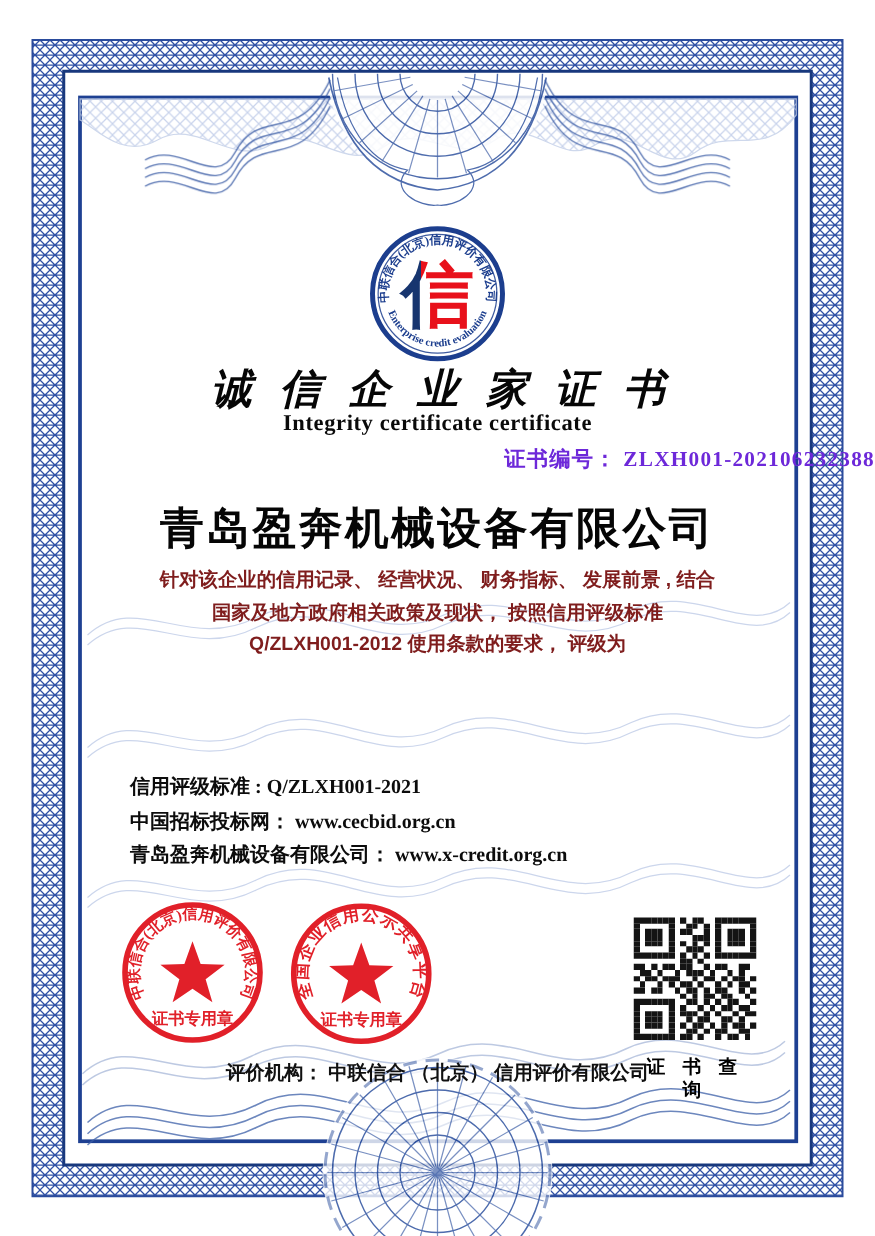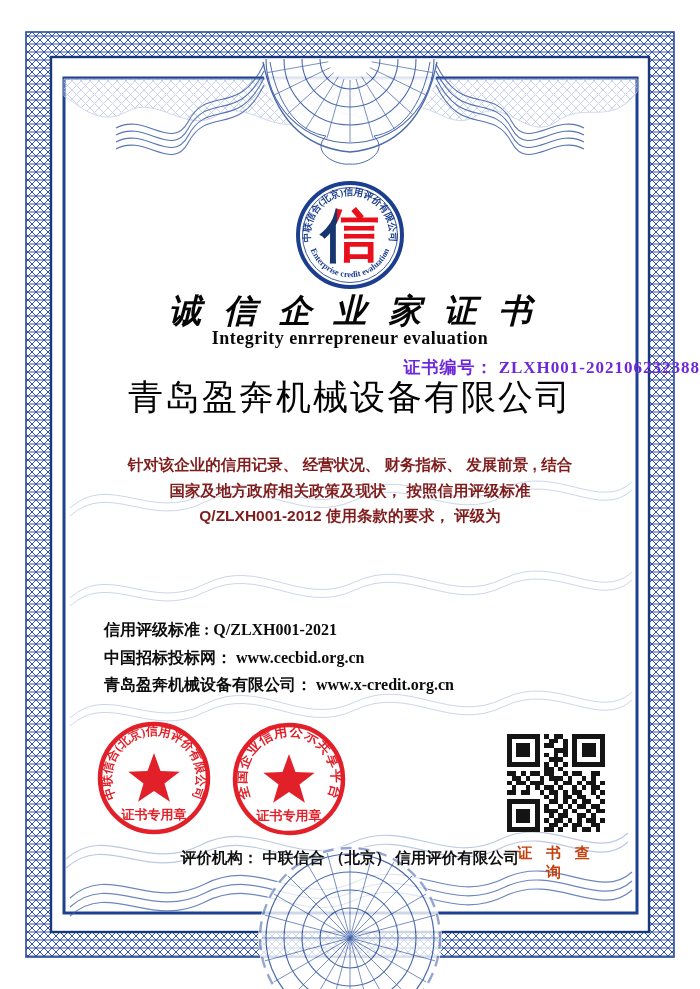--- a/index.html
+++ b/index.html
@@ -6,38 +6,38 @@
   .cert{position:relative;width:700px;height:989px;background:#ffffff;overflow:hidden;
         font-family:"Liberation Serif", serif;}
   .layer{position:absolute;left:0;top:0;}
   .abs{position:absolute;}
   .center-row{left:0;right:0;text-align:center;}
 
   .cn-title{top:289px;font-size:33px;font-weight:900;color:#060606;
             letter-spacing:22px;text-indent:22px;font-style:italic;}
   .en-sub{top:328px;font-size:18px;font-weight:700;color:#0a0a0a;letter-spacing:.5px;}
   .certno{top:356px;font-size:17px;font-weight:700;color:#6d28d9;letter-spacing:1px;text-align:right;}
-  .company{top:374px;font-size:35px;font-weight:400;color:#050505;letter-spacing:2px;}
+  .company{top:399px;font-size:35px;font-weight:700;color:#050505;letter-spacing:2px;}
   .statement{top:452px;font-size:15.5px;font-weight:700;color:#7f1d1d;line-height:25.5px;
              font-family:"Liberation Sans", sans-serif;}
   .award{top:531px;font-size:44px;font-weight:900;color:#e8111b;letter-spacing:3px;}
   .details{left:104px;top:616px;font-size:16px;font-weight:700;color:#0c0c0c;
            line-height:27.5px;font-family:Liberation Serif, serif;text-align:left;}
   .footer{top:848px;font-size:15.5px;font-weight:700;color:#101010;
           font-family:"Liberation Sans", sans-serif;}
 
   .seal-svg{position:absolute;opacity:.93;}
   #seal-left{left:94px;top:718px;}
   #seal-right{left:229px;top:719px;}
 
   #qr-block{left:507px;top:734px;width:98px;}
   #qr-grid{display:grid;grid-template-columns:repeat(21,1fr);width:98px;height:98px;background:#fff;}
   #qr-grid .on{background:#141414;}
   .qr-caption{margin-top:12px;text-align:center;font-size:15px;font-weight:700;
-              letter-spacing:5px;color:#c2410c;}
+              letter-spacing:5px;color:#000000;}
   #logo-svg{left:293px;top:178px;}
 </style>
 </head>
 <body>
 
 <div class="cert">
 
   <svg class="layer" width="700" height="989" viewBox="0 0 700 989" xmlns="http://www.w3.org/2000/svg" xmlns:xlink="http://www.w3.org/1999/xlink">
     <defs>
       <pattern id="lat" width="8" height="8" patternUnits="userSpaceOnUse">
@@ -125,21 +125,21 @@
     <text font-size="9.5" font-weight="bold" fill="#1c3e8e" text-anchor="middle">
       <textPath xlink:href="#logoArcTop" href="#logoArcTop" startOffset="50%">中联信合(北京)信用评价有限公司</textPath>
     </text>
     <text font-size="8.5" font-weight="bold" fill="#1c3e8e" text-anchor="middle">
       <textPath xlink:href="#logoArcBot" href="#logoArcBot" startOffset="50%">Enterprise credit evaluation</textPath>
     </text>
     <text x="57" y="77" font-size="58" font-weight="900" text-anchor="middle" fill="url(#cg)" font-family="Liberation Serif, serif">信</text>
   </svg>
 
   <div class="abs center-row cn-title">诚信企业家证书</div>
-  <div class="abs center-row en-sub">Integrity enrrepreneur evaluation</div>
+  <div class="abs center-row en-sub">Integrity certificate certificate</div>
   <div class="abs center-row certno">
     <span>证书编号：</span>
     <span>ZLXH001-202106232388</span>
   </div>
 
   <div class="abs center-row company">青岛盈奔机械设备有限公司</div>
 
   <div class="abs center-row statement">
     <div>针对该企业的信用记录、 经营状况、 财务指标、 发展前景 , 结合</div>
     <div>国家及地方政府相关政策及现状， 按照信用评级标准</div>

